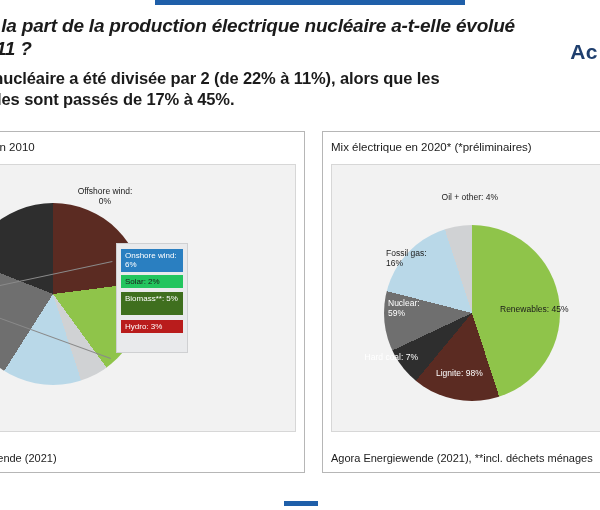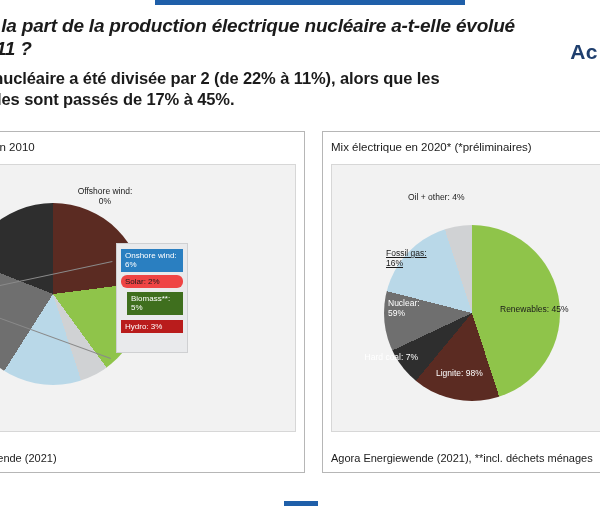--- a/index.html
+++ b/index.html
@@ -154,22 +154,22 @@
     left: 4px;
     right: 4px;
     height: 23px;
     font-size: 8px;
     color: #ffffff;
     line-height: 1.1;
     padding: 3px 4px;
     box-sizing: border-box;
   }
   .bo-wind   { background: #2a7fc1; }
-  .bo-solar  { background: #ef4444; color: #1b1b1b; border-radius: 6px; }
-  .bo-bio    { background: #3f6f1e; margin-left: 6px; }
+  .bo-solar  { background: #22c55e; color: #1b1b1b; }
+  .bo-bio    { background: #3f6f1e; }
   .bo-hydro  { background: #b91c1c; }
 
   .leader {
     position: absolute;
     border-top: 1px solid #8a8a8a;
     transform-origin: left center;
   }
 
   
   .bottom-bar {
@@ -213,23 +213,23 @@
 
   <div class="panel-source">Agora Energiewende (2021)</div>
 </div>
 
 <div class="panel panel-right">
   <div class="panel-title">Mix électrique en 2020* (*préliminaires)</div>
 
   <div class="chart-area">
     <div class="pie pie-2020"></div>
 
-    <div class="pie-label" style="left:76px; top:28px; width:90px; text-align:left;">Oil + other: 4%</div>
-
-    <div class="pie-label" style="left:54px; top:84px; width:58px;text-decoration:underline;">Fossil gas: 16%</div>
+    <div class="pie-label" style="left:76px; top:28px; width:90px; text-align:right;">Oil + other: 4%</div>
+
+    <div class="pie-label" style="left:54px; top:84px; width:58px;">Fossil gas: 16%</div>
 
     <div class="pie-label white" style="left:56px; top:134px; width:50px;">Nuclear: 59%</div>
 
     <div class="pie-label white" style="left:28px; top:188px; width:58px;text-align:right;">Hard coal: 7%</div>
 
     <div class="pie-label white" style="left:104px; top:204px; width:66px;">Lignite: 98%</div>
 
     <div class="pie-label" style="left:168px; top:140px; width:72px;">Renewables: 45%</div>
 
   </div>

